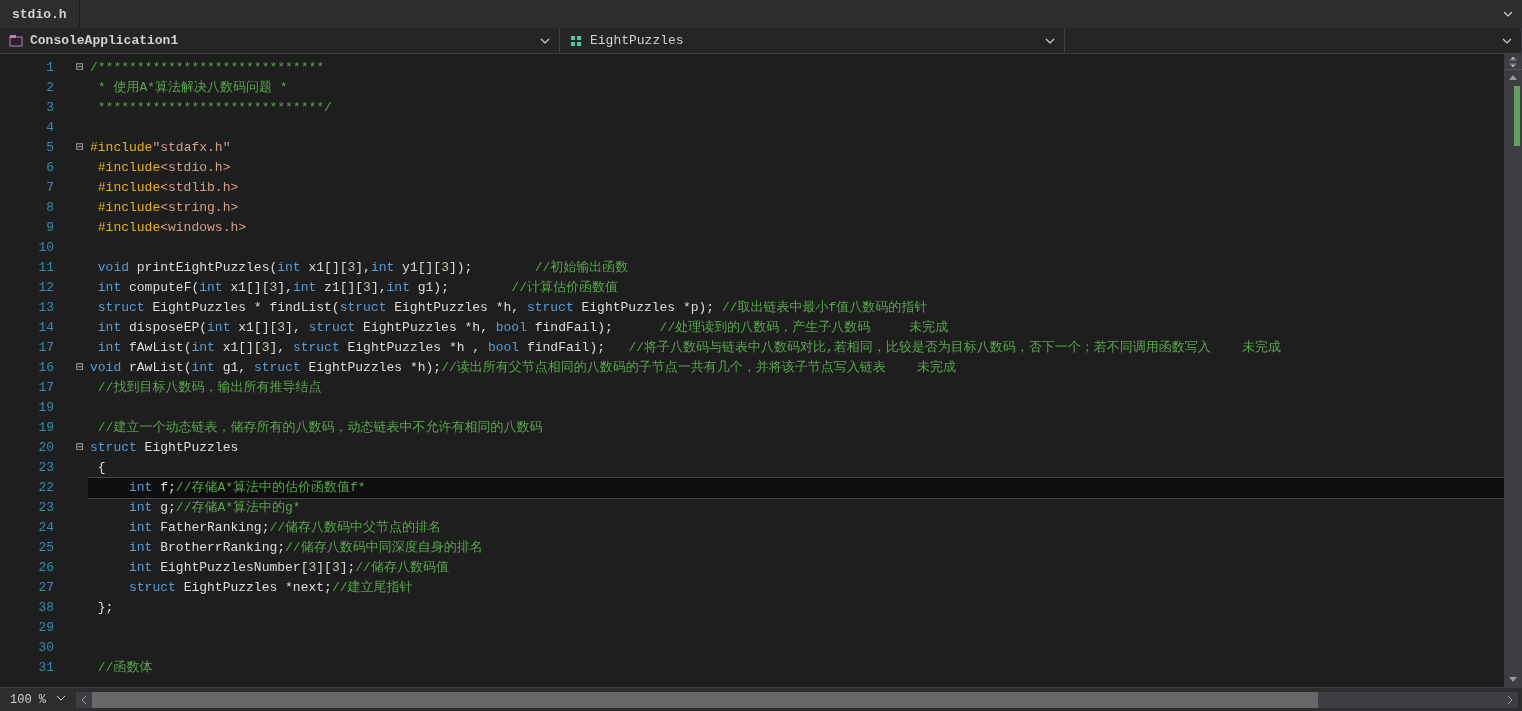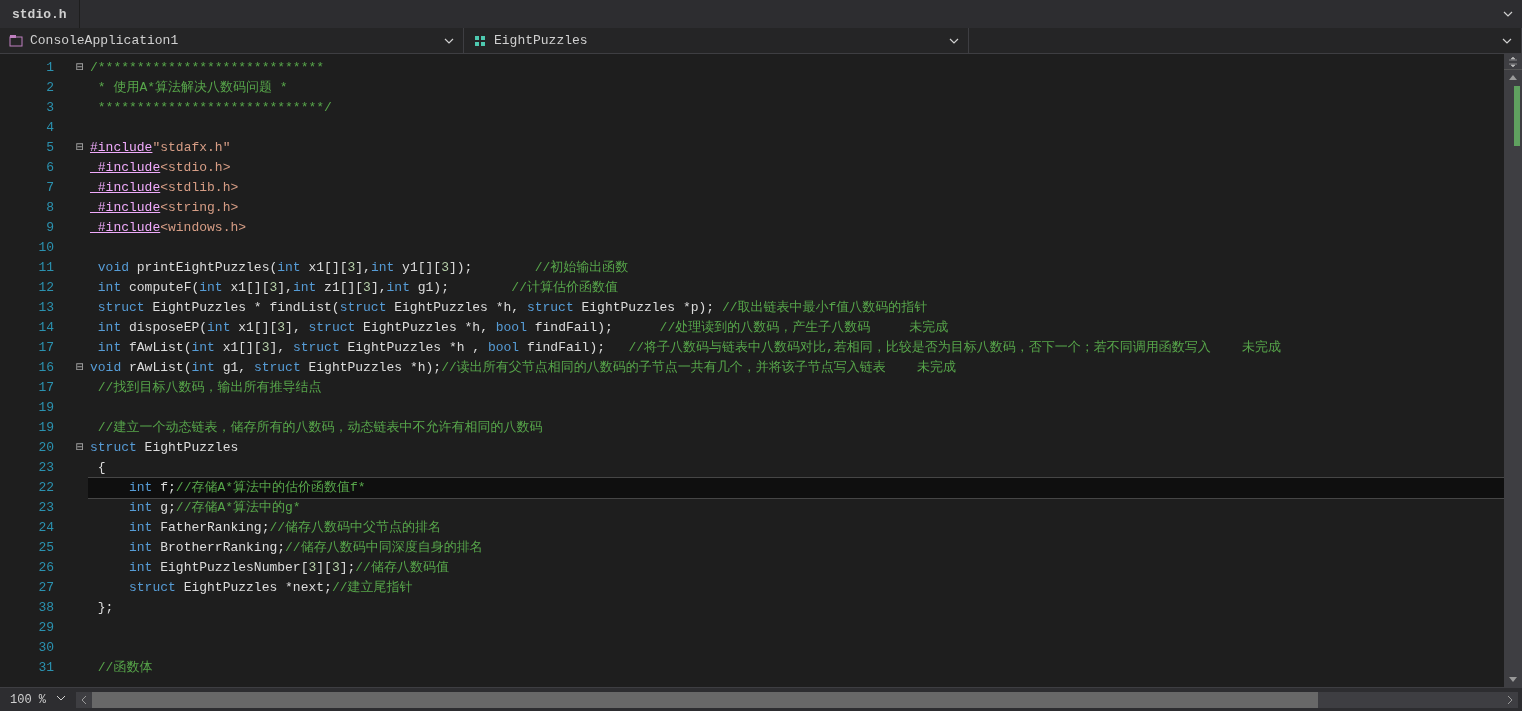--- a/index.html
+++ b/index.html
@@ -61,21 +61,21 @@
   align-items: stretch;
 }
 .nav-dropdown {
   display: flex;
   align-items: center;
   border-right: 1px solid #3e3e42;
   padding: 0 8px;
   cursor: pointer;
   gap: 6px;
 }
-.nav-dropdown.first { width: 464px; }
+.nav-dropdown.first { width: 560px; font-weight: bold; }
 .nav-dropdown.second { width: 505px; }
 .nav-dropdown.third { flex: 1; }
 .nav-icon {
   width: 16px;
   height: 16px;
   display: inline-flex;
   align-items: center;
   justify-content: center;
 }
 .nav-label {
@@ -197,21 +197,21 @@
 .hscroll-thumb {
   position: absolute;
   left: 16px;
   height: 16px;
   background: #686868;
 }
 
 .c-comment { color: #57a64a; }
 .c-keyword { color: #569cd6; }
 .c-string  { color: #d69d85; }
-.c-pre     { color: #f0abfc; text-decoration: underline; }
+.c-pre     { color: #eab308; }
 .c-func    { color: #dcdcdc; }
 .c-num     { color: #b5cea8; }
 .c-punct   { color: #dcdcdc; }
 .scrollbar-v { display: flex; flex-direction: column; }
 </style>
 </head>
 <body>
 
 <div class="tab-bar">
   <div class="tab inactive">

